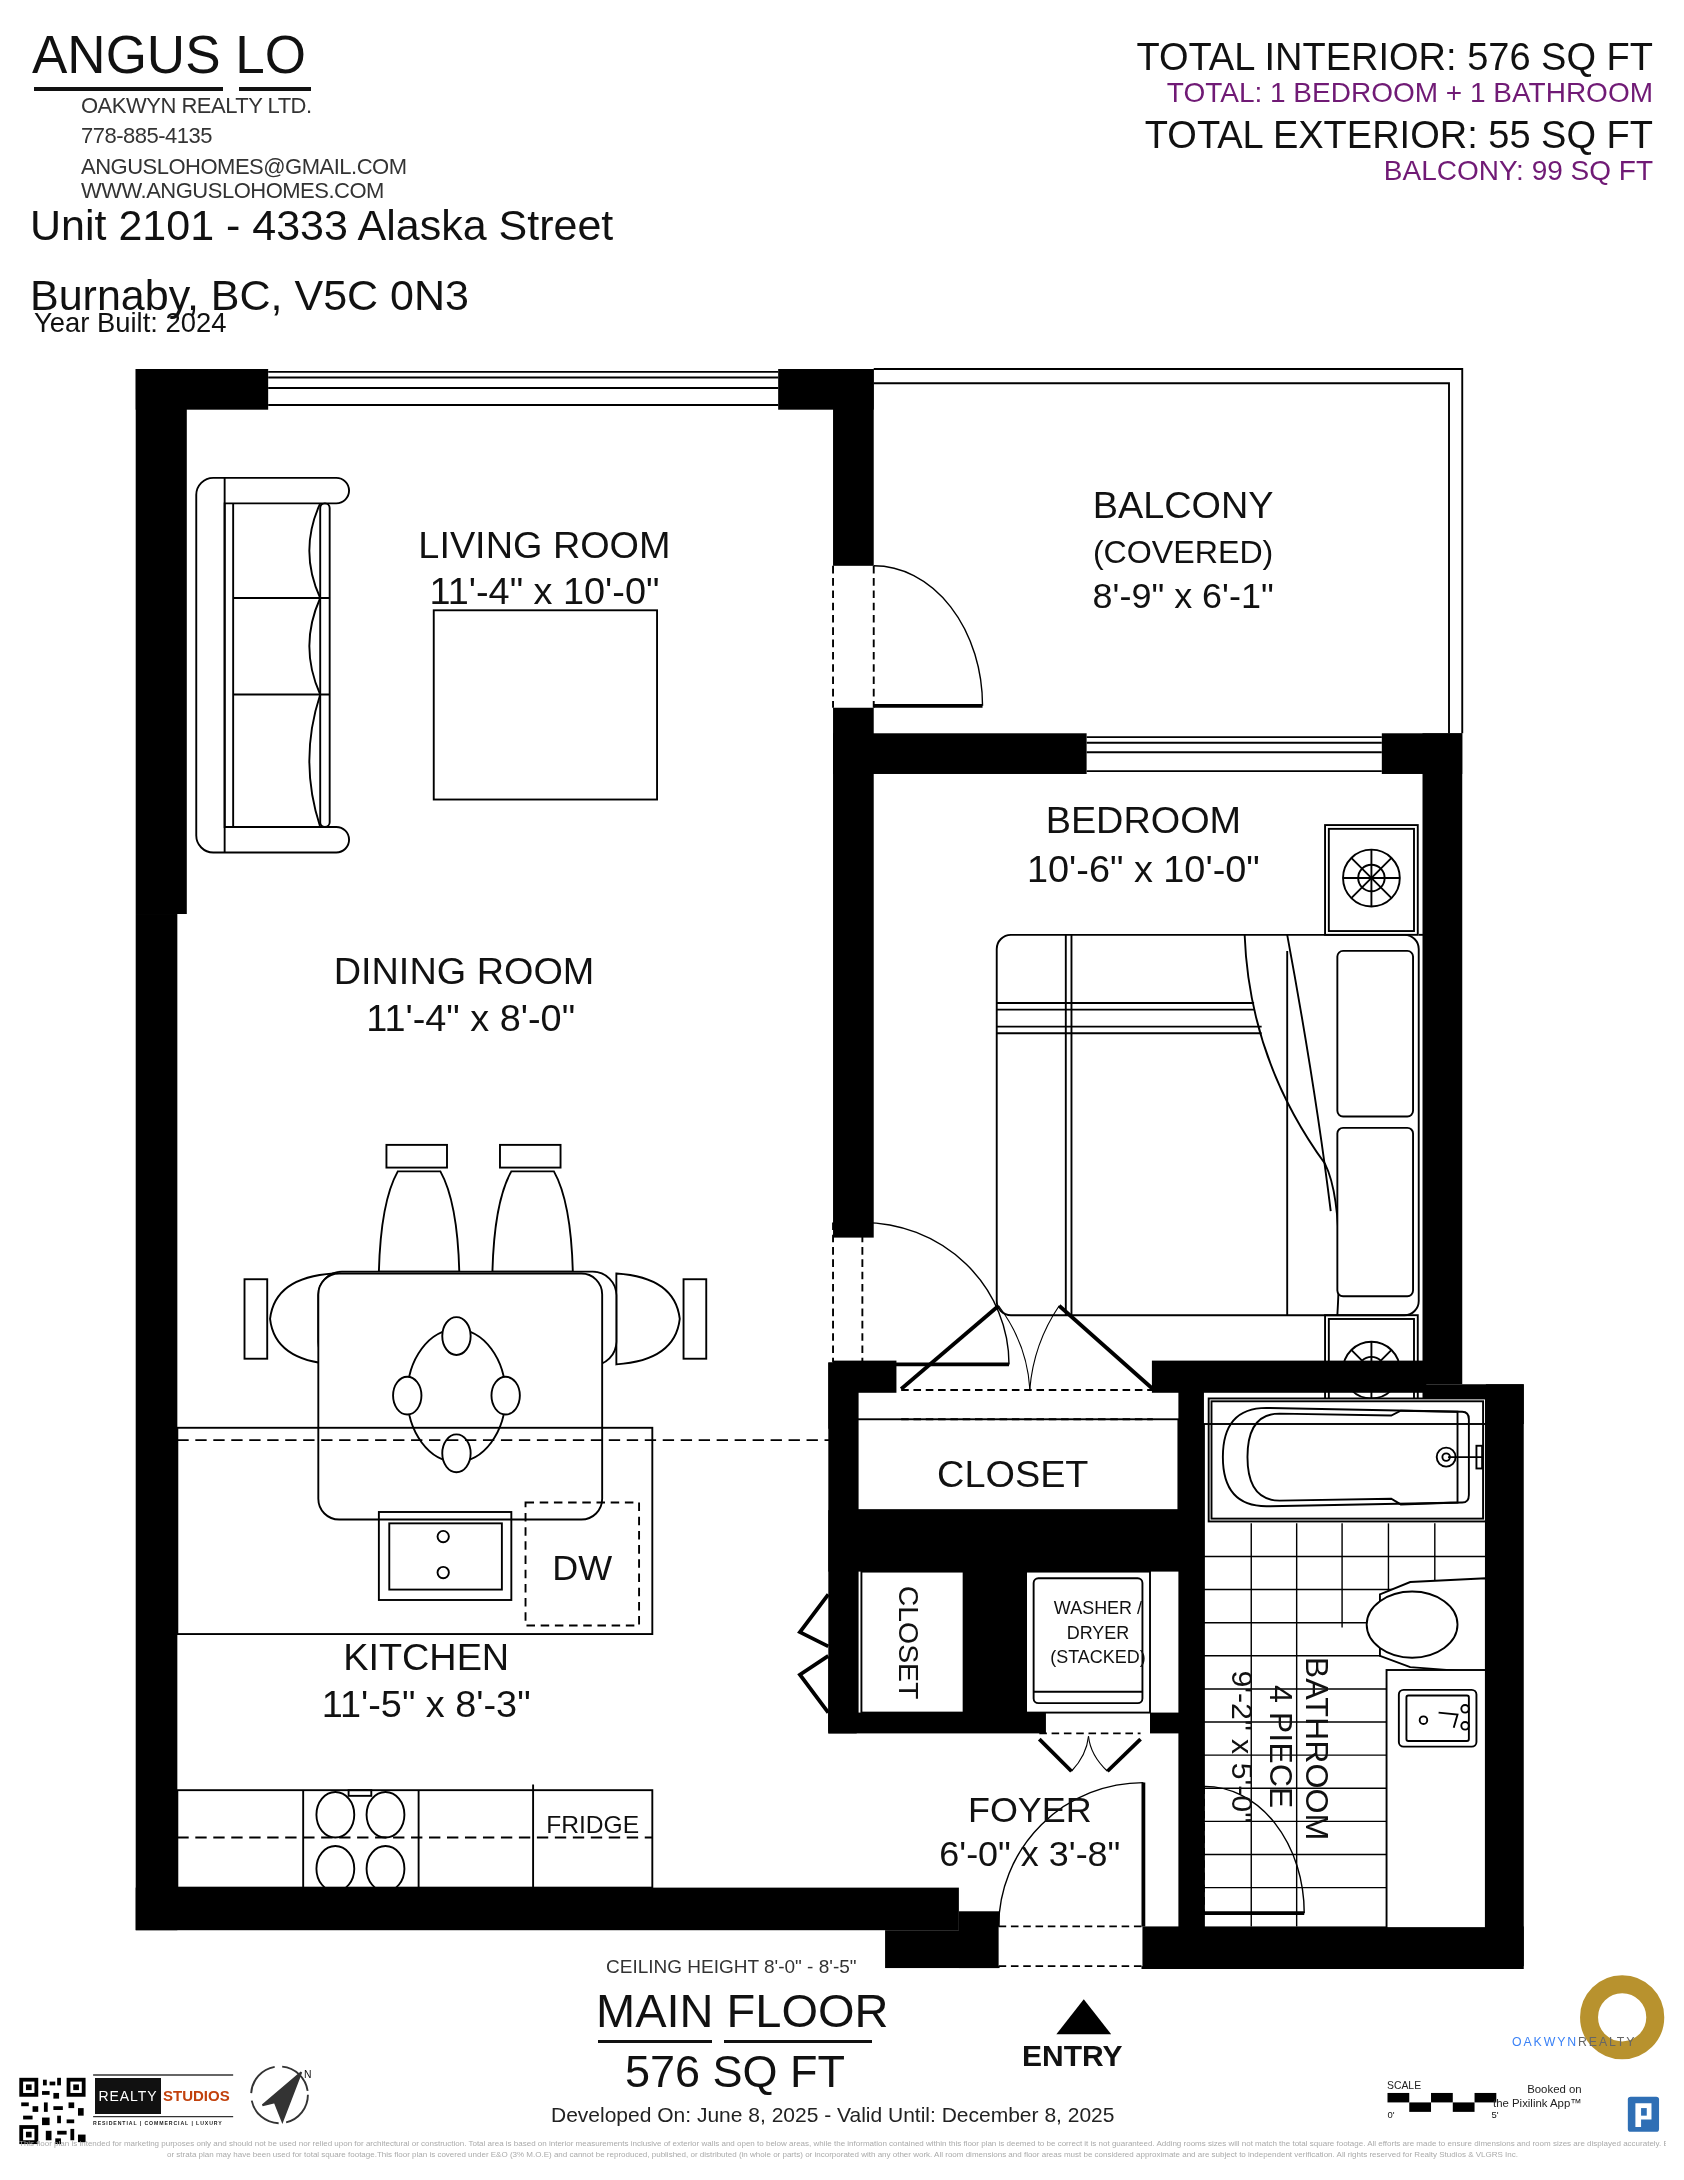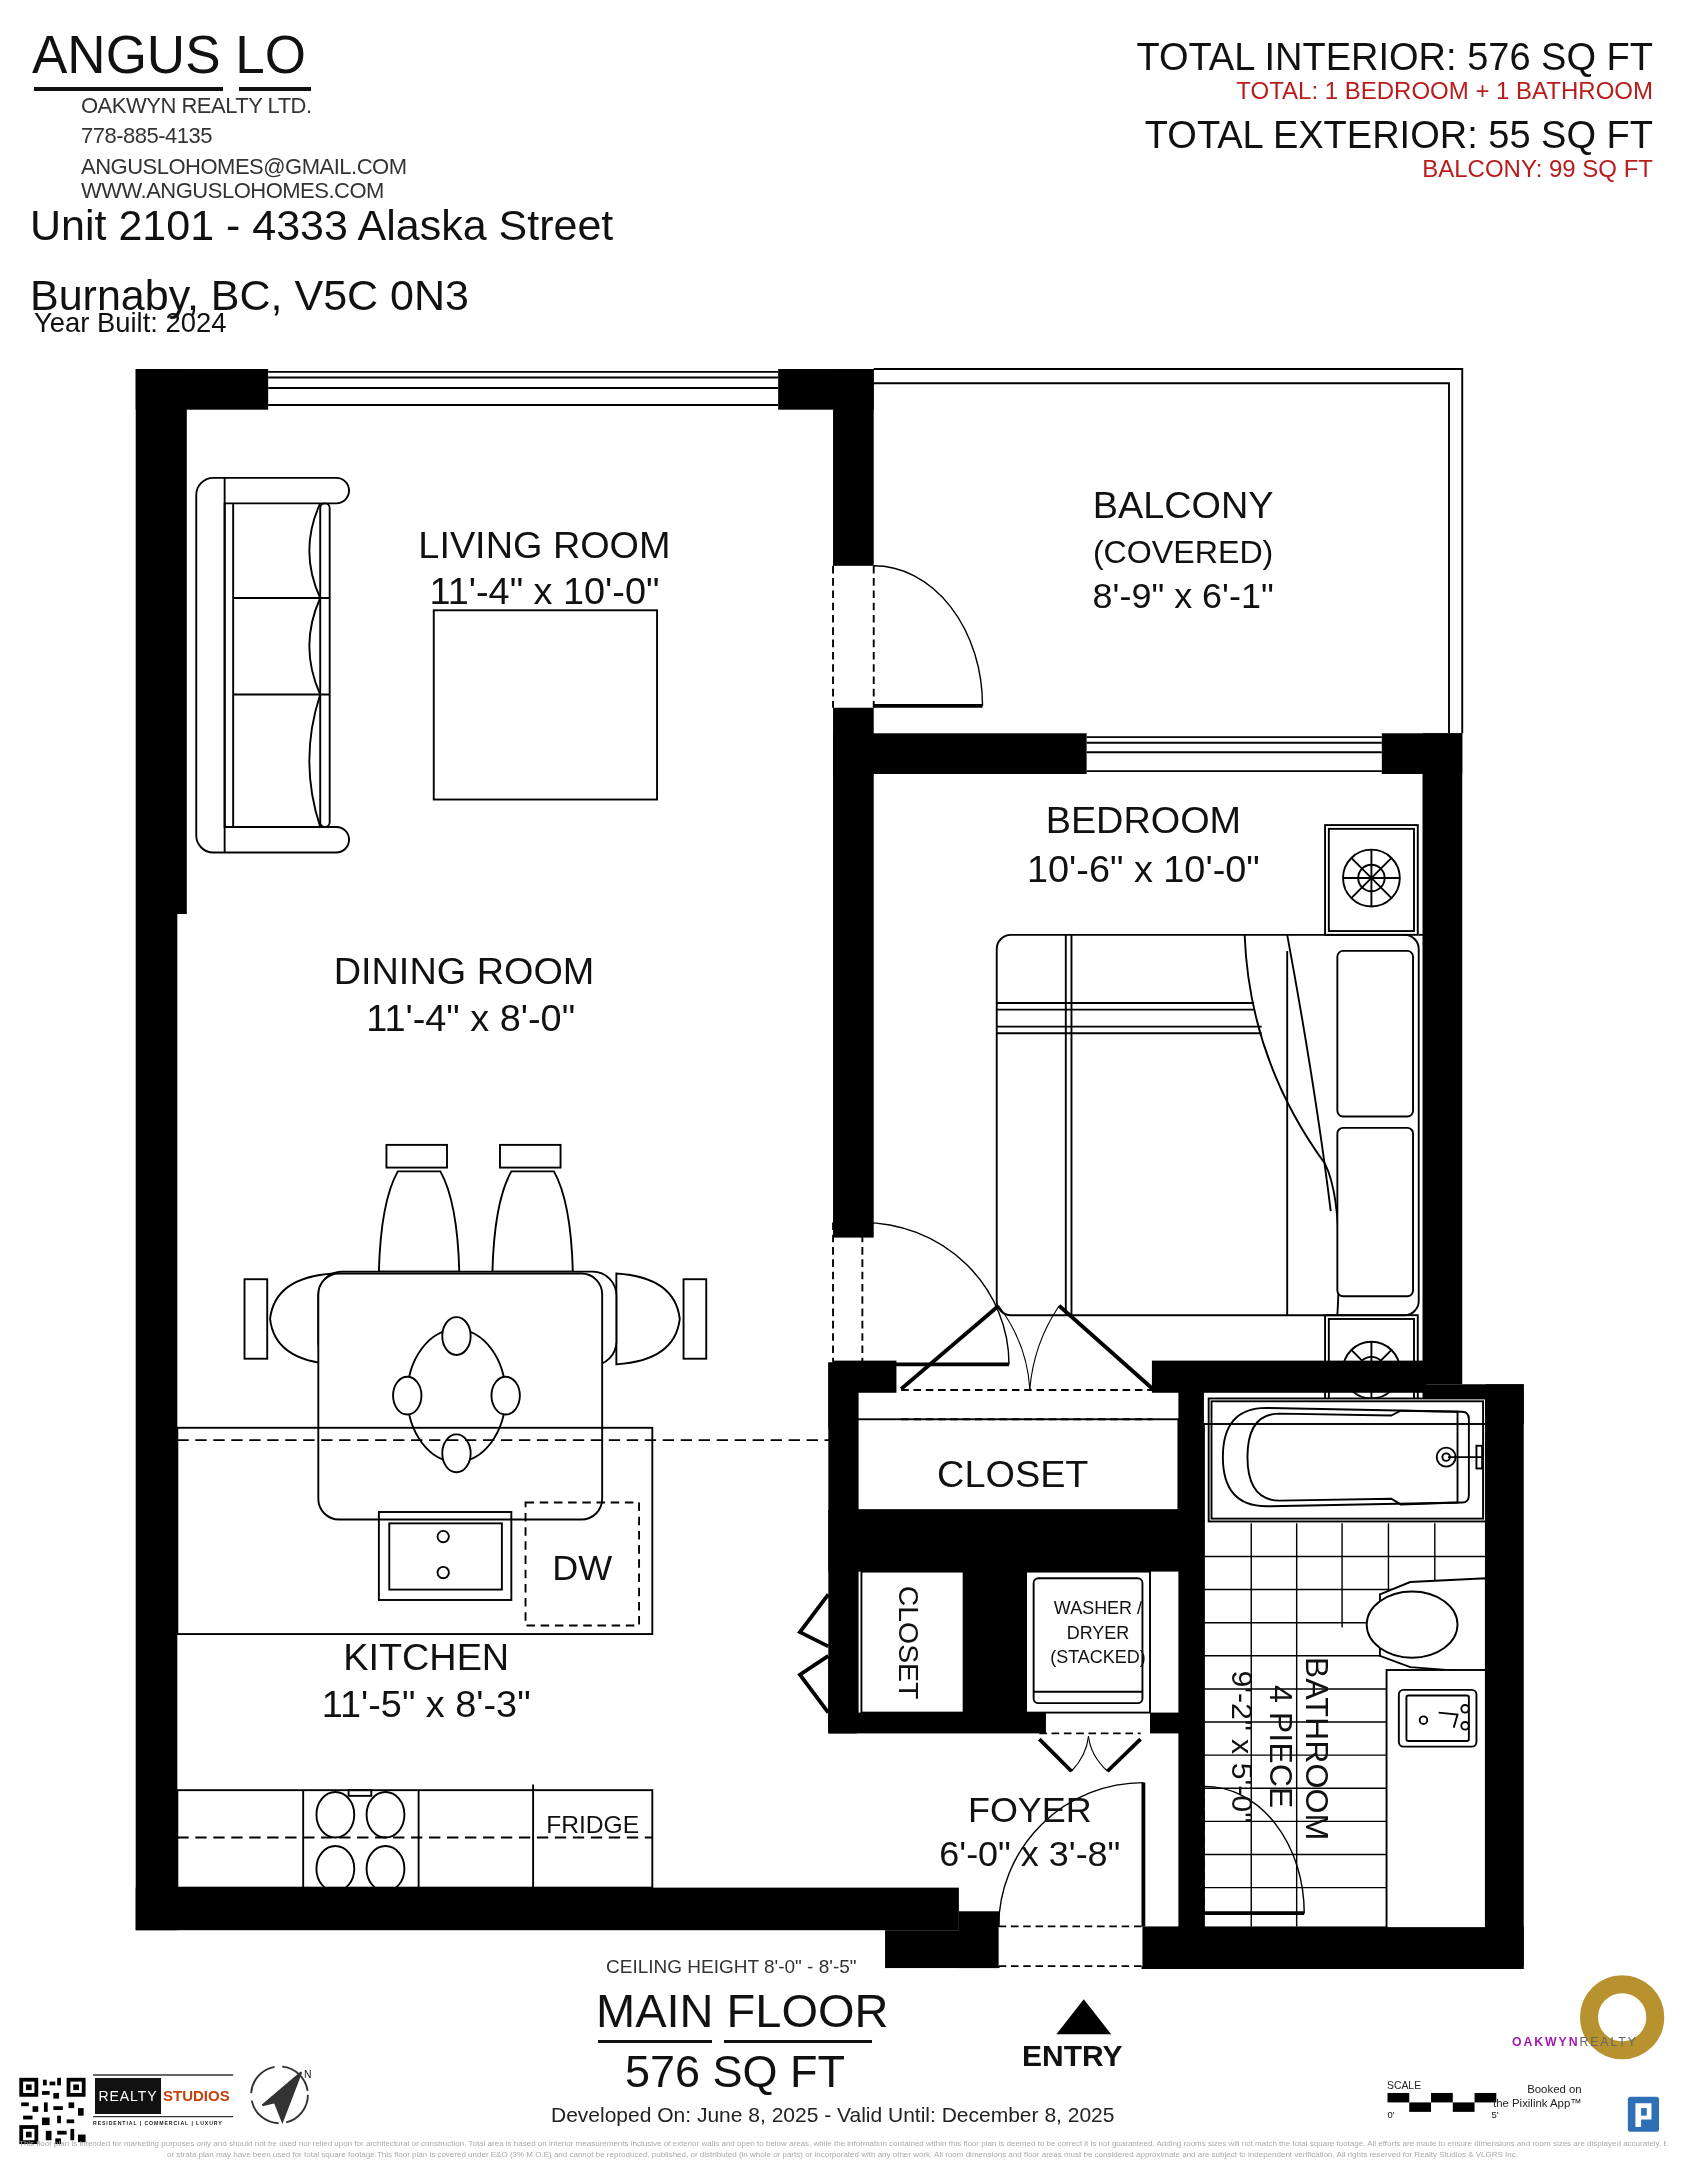--- a/index.html
+++ b/index.html
@@ -4,31 +4,31 @@
 <style>
   html, body { margin:0; padding:0; background:#ffffff; }
   body { width:1685px; height:2180px; position:relative; overflow:hidden; font-family:"Liberation Sans", sans-serif; color:#111; }
   .abs { position:absolute; }
   .agent-name { left:32px; top:28px; font-size:53px; font-weight:300; letter-spacing:0px; color:#111; line-height:1; }
   .agent-underline { position:absolute; height:3.8px; background:#111; top:87px; }
   .agent-line { left:34px; font-size:22px; color:#333; font-weight:300; line-height:1; letter-spacing:-0.5px;margin-left:47px; }
   .addr { left:30px; font-size:43px; color:#111; line-height:1; }
   .yb { left:34px; top:309px; font-size:27.4px; color:#111; line-height:1; }
   .tot-big { right:32px; font-size:38px; color:#111; line-height:1; white-space:nowrap; }
-  .tot-small { right:32px; font-size:24px; color:#b91c1c; line-height:1; text-align:right; white-space:nowrap; }
+  .tot-small { right:32px; font-size:28px; color:#701a75; line-height:1; text-align:right; white-space:nowrap; }
   svg text { font-family:"Liberation Sans", sans-serif; fill:#111; }
   .ceil { left:606px; top:1956px; font-size:19px; color:#333; }
   .main-floor { left:596px; top:1987px; font-size:47px; color:#111; line-height:1; }
   .mf-line { position:absolute; height:2.8px; background:#111; top:2040px; }
   .mf-sqft { left:625px; top:2049px; font-size:45px; color:#111; line-height:1; }
   .entry { left:1022px; top:2039px; font-size:30px; font-weight:bold; color:#111; }
   .developed { left:551px; top:2103px; font-size:21px; color:#222; }
   .disclaimer { left:19px; width:1647px; font-size:8px; color:#aaa; text-align:center; white-space:nowrap; overflow:hidden; }
   .oakwyn-label { left:1512px; top:2035px; font-size:12.3px; letter-spacing:1.9px; color:#666; }
-  .oakwyn-label b { color:#a21caf; font-weight:bold; }
+  .oakwyn-label b { color:#3b82f6; font-weight:normal; }
   .scale-label { left:1387px; top:2080px; font-size:10.4px; color:#222; }
   .pixilink { left:1493px; top:2082px; font-size:11.4px; color:#222; text-align:right; line-height:1.25; }
   .rs-box { left:95px; top:2078px; width:66px; height:36px; background:#111; color:#fff; font-size:14px; display:flex; align-items:center; justify-content:center; letter-spacing:0.9px; }
   .rs-studio { left:163px; top:2087px; font-size:15px; font-weight:bold; color:#c2410c; }
   .rs-sub { left:93px; top:2120px; font-size:5.2px; font-weight:bold; color:#222; letter-spacing:0.9px; }
 </style>
 </head>
 <body>
 
 <div class="abs agent-name">ANGUS LO</div>

